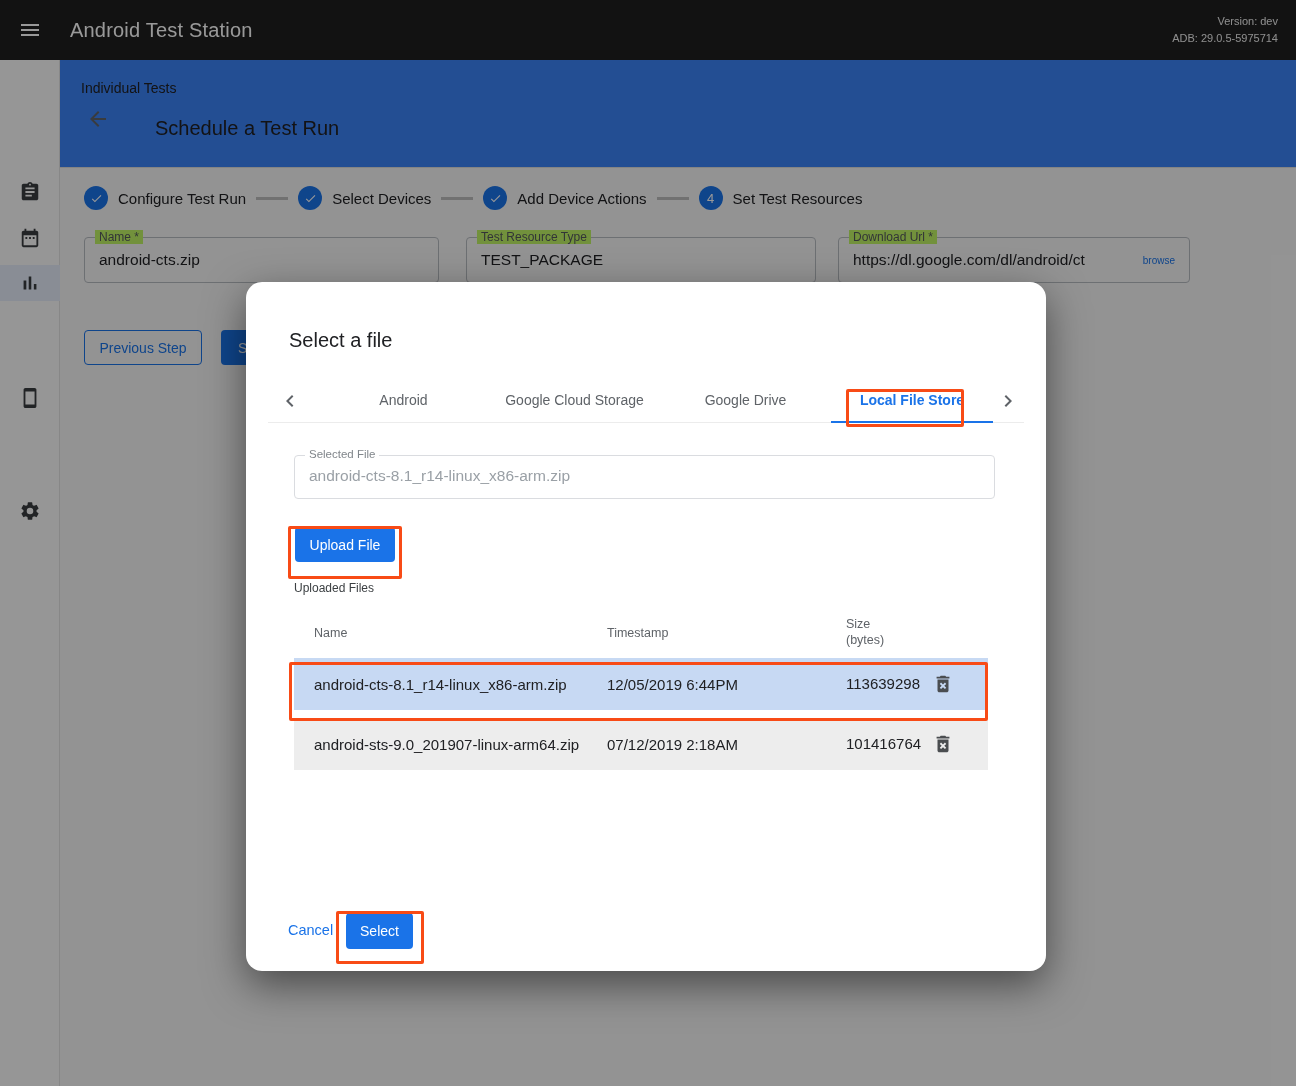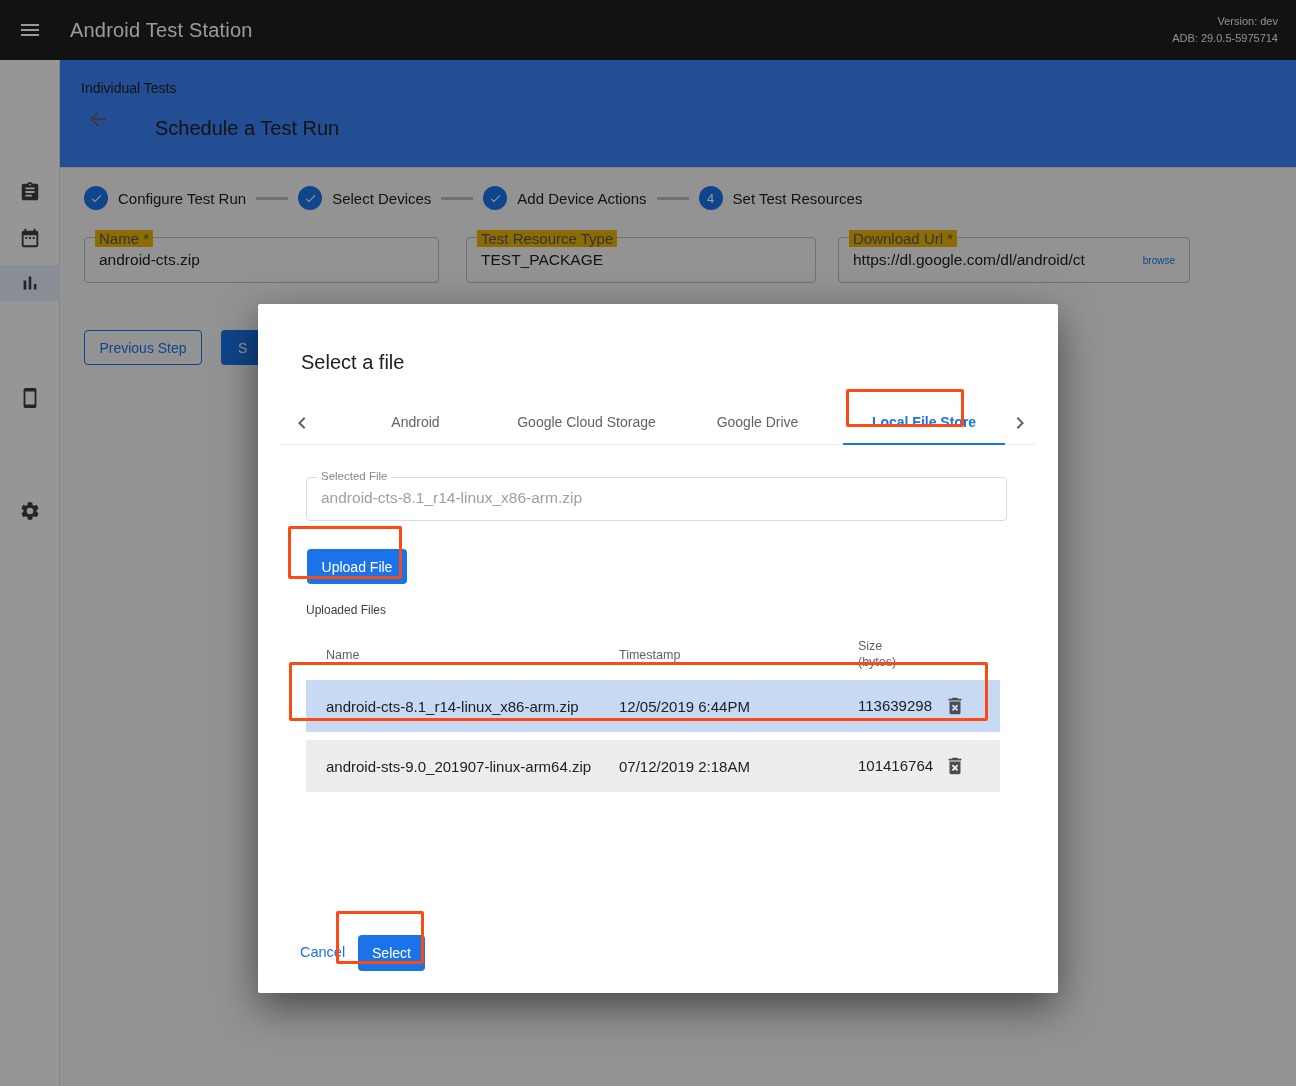--- a/index.html
+++ b/index.html
@@ -35,36 +35,36 @@
   
   .stepper{position:absolute;left:24px;top:2px;height:28px;display:flex;align-items:center;}
   .step{display:flex;align-items:center;cursor:pointer;}
   .step-circle{width:24px;height:24px;border-radius:50%;background:#1a73e8;display:flex;
     align-items:center;justify-content:center;color:#fff;font-size:13px;font-weight:500;flex:0 0 auto;}
   .step-label{margin-left:10px;font-size:15px;color:#202124;}
   .connector{width:32px;height:3px;background:#bdbdbd;margin:0 10px;}
 
   
   .fld{position:absolute;top:55px;height:46px;border:1px solid #b6bbc0;border-radius:4px;cursor:text;}
-  .fld .fl-label{position:absolute;top:-8px;left:10px;padding:0 4px;background:#eab308;
-    font-size:15px;color:#54585c;white-space:nowrap;}
+  .fld .fl-label{position:absolute;top:-8px;left:10px;padding:0 4px;background:#bef264;
+    font-size:12px;color:#54585c;white-space:nowrap;}
   .fld .fl-value{padding:13px 0 0 14px;font-size:15.5px;color:#202124;white-space:nowrap;overflow:hidden;}
   .fld-url{display:flex;align-items:center;}
   .fld-url .fl-value{flex:1;padding-top:0;}
   .browse-link{flex:0 0 auto;padding:0 14px 0 8px;font-size:10px;color:#1a73e8;cursor:pointer;background:none;border:none;}
 
   .btn-row-prev{position:absolute;left:24px;top:148px;width:118px;height:35px;border:1px solid #1a73e8;
     border-radius:4px;background:transparent;color:#1a73e8;font-size:14px;font-family:inherit;cursor:pointer;}
   .btn-row-next{position:absolute;left:161px;top:148px;width:120px;height:35px;border:none;border-radius:4px;
     background:#1a73e8;color:#fff;font-size:14px;font-family:inherit;cursor:pointer;text-align:left;padding-left:17px;}
 
   
   .backdrop{position:absolute;inset:0;background:rgba(0,0,0,.40);z-index:50;}
-  .modal{position:absolute;left:246px;top:304px;width:800px;height:689px;background:#fff;
-    border-radius:2px;box-shadow:0 14px 40px rgba(0,0,0,.5);z-index:60;margin-left:12px;}
+  .modal{position:absolute;left:246px;top:282px;width:800px;height:689px;background:#fff;
+    border-radius:16px;box-shadow:0 14px 40px rgba(0,0,0,.5);z-index:60;}
   .dlg-title{position:absolute;left:43px;top:46px;font-size:20px;line-height:24px;color:#202124;}
 
   .tab-scroll{position:absolute;top:104px;width:28px;height:30px;background:none;border:none;cursor:pointer;
     display:flex;align-items:center;justify-content:center;padding:0;}
   .tab-scroll.left{left:30px;}
   .tab-scroll.right{left:748px;}
   .tabs{position:absolute;left:72px;top:96px;height:44px;display:flex;}
   .tab{display:flex;align-items:center;justify-content:center;font-size:14px;color:#5f6368;
     background:none;border:none;cursor:pointer;font-family:Liberation Sans, sans-serif;white-space:nowrap;}
   .tab.active{color:#1a73e8;font-weight:700;}

